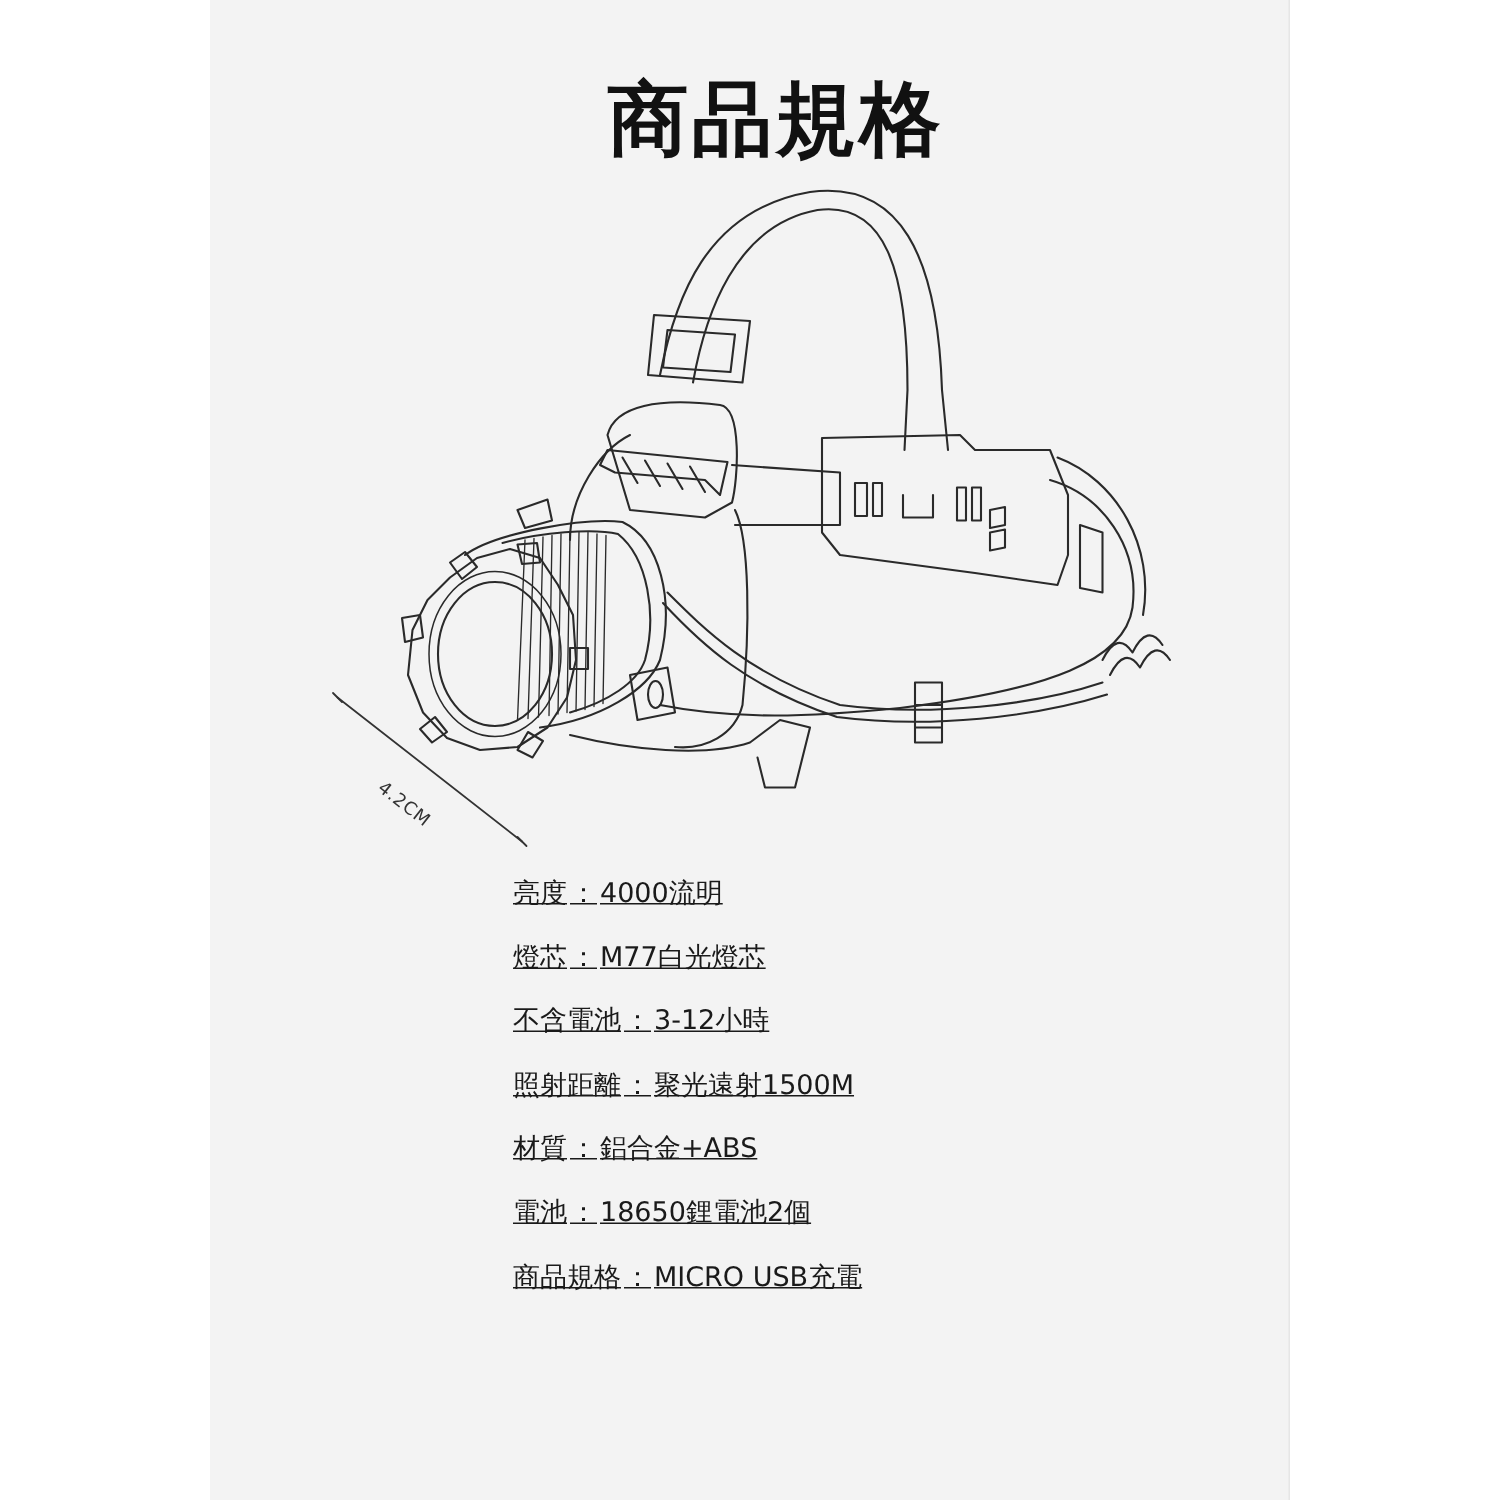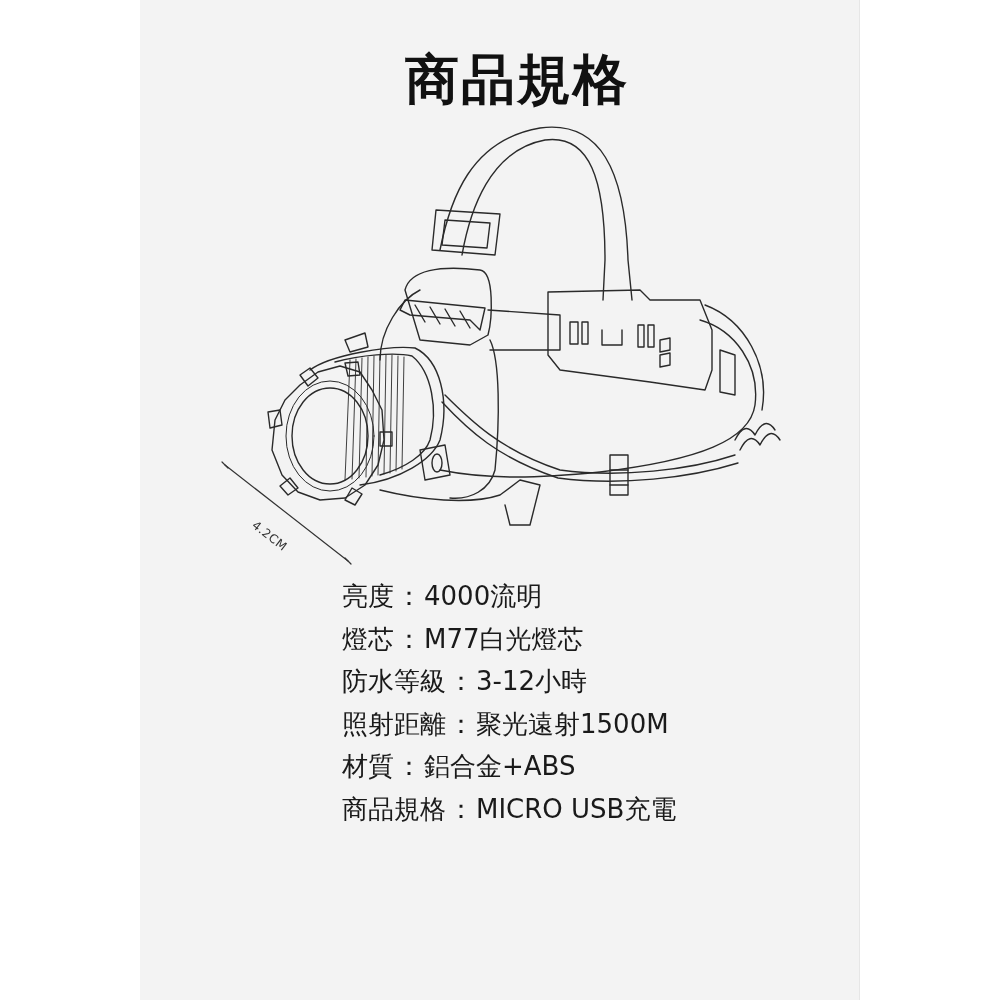--- a/index.html
+++ b/index.html
@@ -44,23 +44,24 @@
     }
     .specs {
       position: absolute;
       left: 342px; top: 575px;
       margin: 0; padding: 0;
       list-style: none;
     }
     .spec-row {
       height: 42.6px;
       line-height: 42.6px;
-      font-size: 26px;
+      font-size: 18px;
       color: #1a1a1a;
       white-space: nowrap;
+      text-decoration: underline;
     }
     .spec-key, .spec-sep, .spec-val { display: inline; }
     .spec-sep { padding: 0 2px; }
   </style>
 </head>
 <body>
 
 <div class="panel">
 </div>
 
@@ -137,24 +138,27 @@
 <div class="dimension-label">4.2CM</div>
 
 <ul class="specs">
   <li class="spec-row">
     <span class="spec-key">亮度</span><span class="spec-sep">：</span><span class="spec-val">4000流明</span>
   </li>
   <li class="spec-row">
     <span class="spec-key">燈芯</span><span class="spec-sep">：</span><span class="spec-val">M77白光燈芯</span>
   </li>
   <li class="spec-row">
-    <span class="spec-key">防水等級</span><span class="spec-sep">：</span><span class="spec-val">3-12小時</span>
+    <span class="spec-key">不含電池</span><span class="spec-sep">：</span><span class="spec-val">3-12小時</span>
   </li>
   <li class="spec-row">
     <span class="spec-key">照射距離</span><span class="spec-sep">：</span><span class="spec-val">聚光遠射1500M</span>
   </li>
   <li class="spec-row">
     <span class="spec-key">材質</span><span class="spec-sep">：</span><span class="spec-val">鋁合金+ABS</span>
   </li>
   <li class="spec-row">
+    <span class="spec-key">電池</span><span class="spec-sep">：</span><span class="spec-val">18650鋰電池2個</span>
+  </li>
+  <li class="spec-row">
     <span class="spec-key">商品規格</span><span class="spec-sep">：</span><span class="spec-val">MICRO USB充電</span>
   </li>
 </ul>
 
 </body></html>

